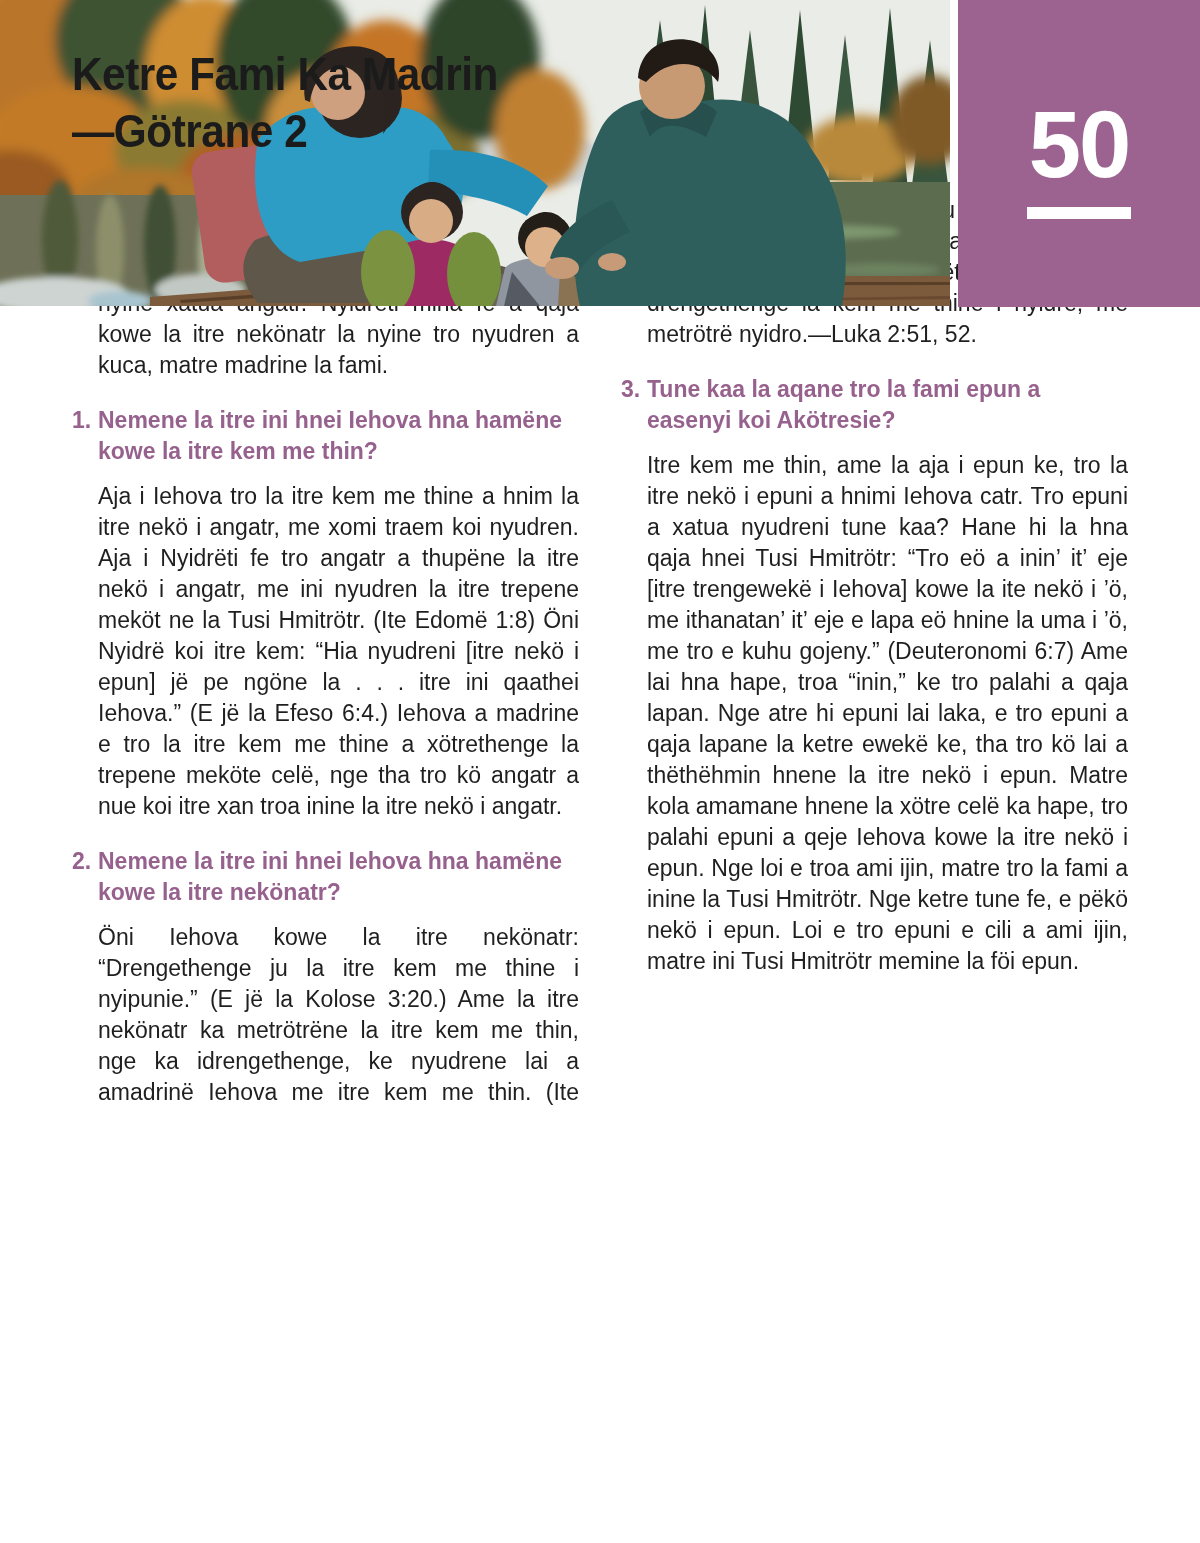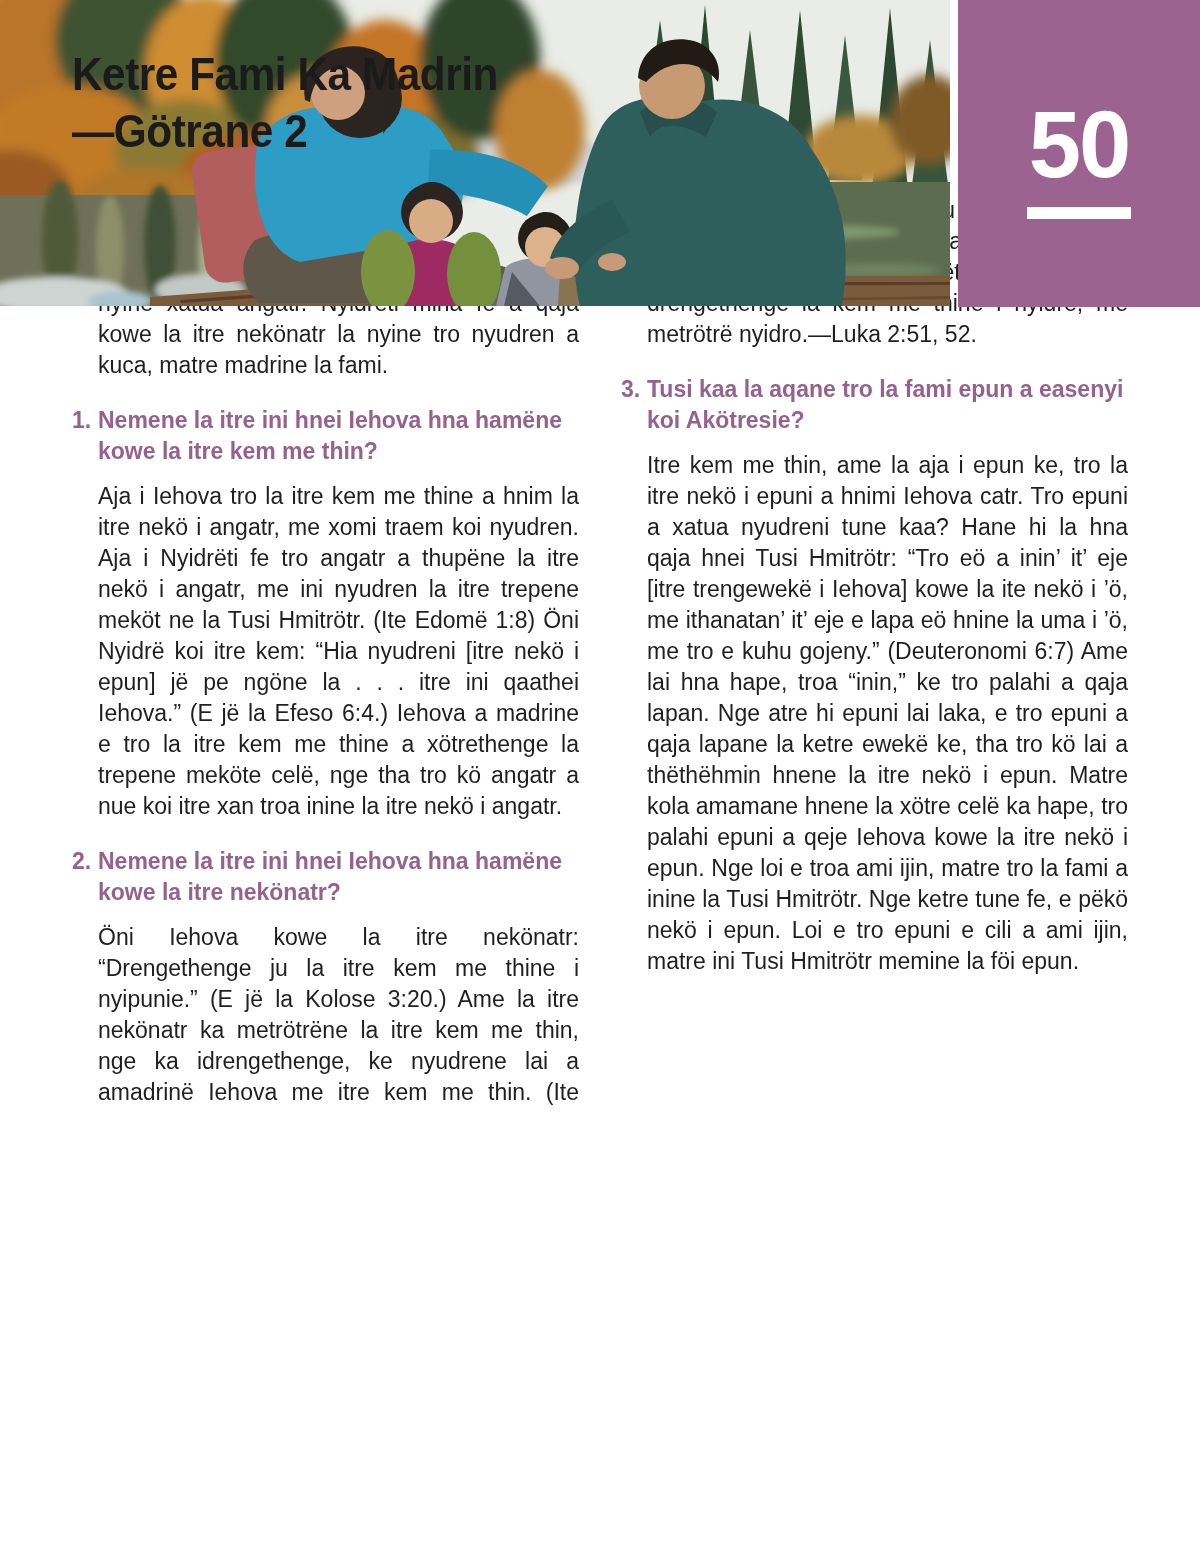--- a/index.html
+++ b/index.html
@@ -195,17 +195,17 @@
   </div>
 
   <h1 class="page-title"><span>Ketre Fami Ka Madrin</span><br><span>—Götrane 2</span></h1>
 
   <div class="article" id="article">
       <p class="para" style="margin-top: 0px;"><span>Ame la itre nekönatr ke, itre ahnahna qaathei Iehova. Aja i Iehova tro la itre kem me thine a thupë nyudren. Nyidrëti a hamëne la itre eamo nyine xatua angatr. Nyidrëti mina fe a qaja kowe la itre nekönatr la nyine tro nyudren a kuca, matre madrine la fami.</span></p>
       <div class="question" style="color: rgb(151, 97, 142);"><span class="q-num">1.</span><span>Nemene la itre ini hnei Iehova hna hamëne kowe la itre kem me thin?</span></div>
       <p class="para"><span>Aja i Iehova tro la itre kem me thine a hnim la itre nekö i angatr, me xomi traem koi nyudren. Aja i Nyidrëti fe tro angatr a thupëne la itre nekö i angatr, me ini nyudren la itre trepene meköt ne la Tusi Hmitrötr. (Ite Edomë 1:8) Öni Nyidrë koi itre kem: </span><strong>“Hia nyudreni [itre nekö i epun] jë pe ngöne la . . . itre ini qaathei Iehova.”</strong><span> (E jë la Efeso 6:4.) Iehova a madrine e tro la itre kem me thine a xötrethenge la trepene meköte celë, nge tha tro kö angatr a nue koi itre xan troa inine la itre nekö i angatr.</span></p>
       <div class="question" style="color: rgb(151, 97, 142);"><span class="q-num">2.</span><span>Nemene la itre ini hnei Iehova hna hamëne kowe la itre nekönatr?</span></div>
       <p class="para"><span>Öni Iehova kowe la itre nekönatr: </span><strong>“Drengethenge ju la itre kem me thine i nyipunie.”</strong><span> (E jë la Kolose 3:20.) Ame la itre nekönatr ka metrötrëne la itre kem me thin, nge ka idrengethenge, ke nyudrene lai a amadrinë Iehova me itre kem me thin. (Ite Edomë 23:22-25) Ame lo Iesu a nekönatr, hnei nyidrëti hna amamai tulu. Ngacama ka pexeje nyidrë, ngo hnei nyidrëti palahi hna drengethenge la kem me thine i nyidrë, me metrötrë nyidro.—Luka 2:51, 52.</span></p>
-      <div class="question" style="color: rgb(151, 97, 142);"><span class="q-num">3.</span><span>Tusi kaa la aqane tro la fami epun a easenyi koi Akötresie?</span></div>
+      <div class="question" style="color: rgb(151, 97, 142);"><span class="q-num">3.</span><span>Tune kaa la aqane tro la fami epun a easenyi koi Akötresie?</span></div>
       <p class="para"><span>Itre kem me thin, ame la aja i epun ke, tro la itre nekö i epuni a hnimi Iehova catr. Tro epuni a xatua nyudreni tune kaa? Hane hi la hna qaja hnei Tusi Hmitrötr: </span><strong>“Tro eö a inin’ it’ eje [itre trengewekë i Iehova] kowe la ite nekö i ’ö, me ithanatan’ it’ eje e lapa eö hnine la uma i ’ö, me tro e kuhu gojeny.”</strong><span> (Deuteronomi 6:7) Ame lai hna hape, troa “inin,” ke tro palahi a qaja lapan. Nge atre hi epuni lai laka, e tro epuni a qaja lapane la ketre ewekë ke, tha tro kö lai a thëthëhmin hnene la itre nekö i epun. Matre kola amamane hnene la xötre celë ka hape, tro palahi epuni a qeje Iehova kowe la itre nekö i epun. Nge loi e troa ami ijin, matre tro la fami a inine la Tusi Hmitrötr. Nge ketre tune fe, e pëkö nekö i epun. Loi e tro epuni e cili a ami ijin, matre ini Tusi Hmitrötr memine la föi epun.</span></p>
     </div>
 
 </div>
 
 </body></html>

